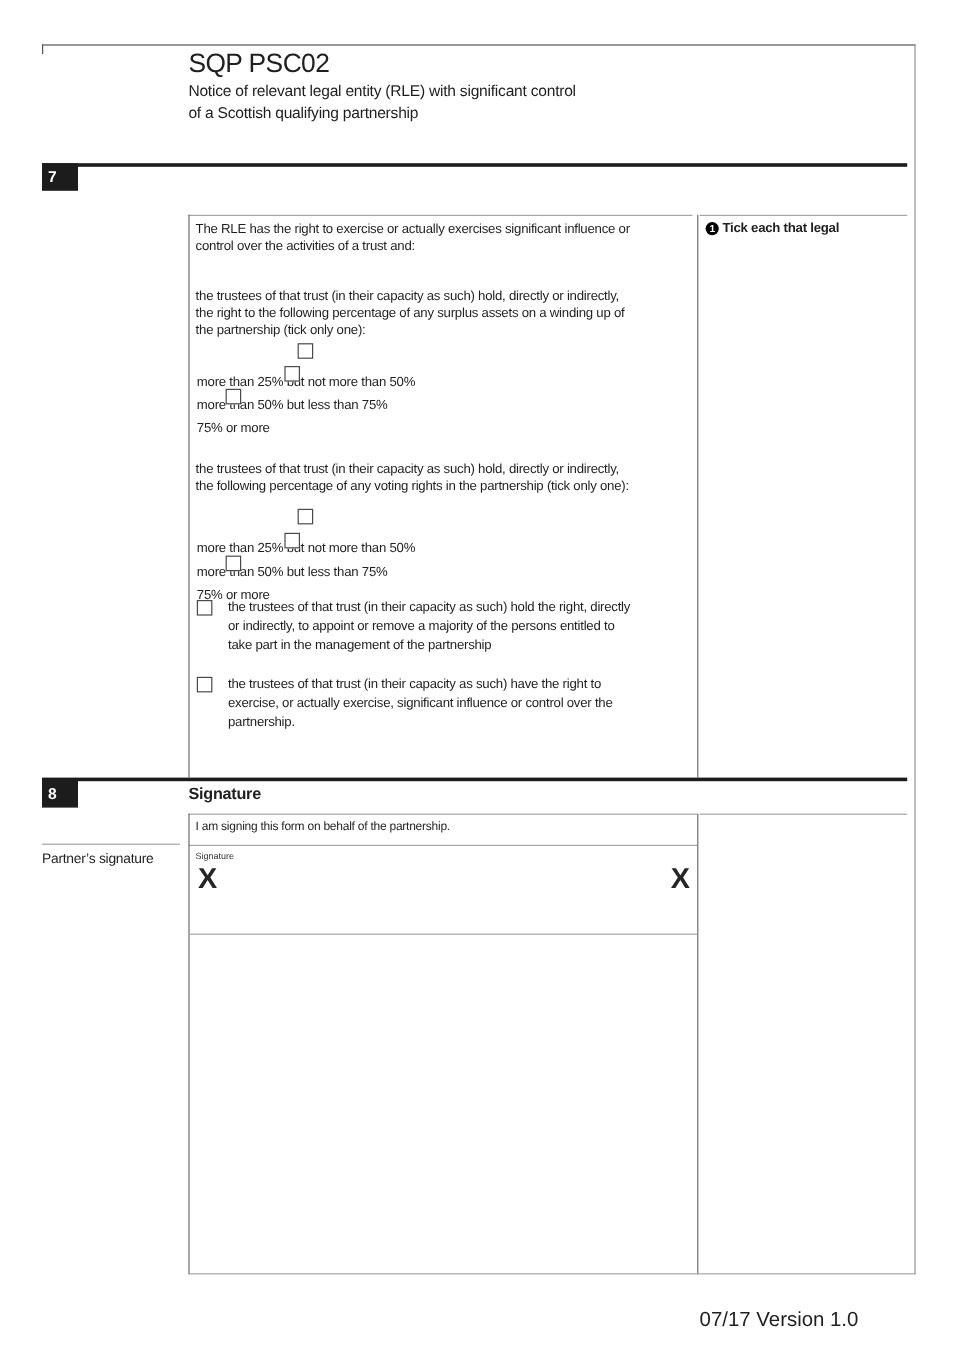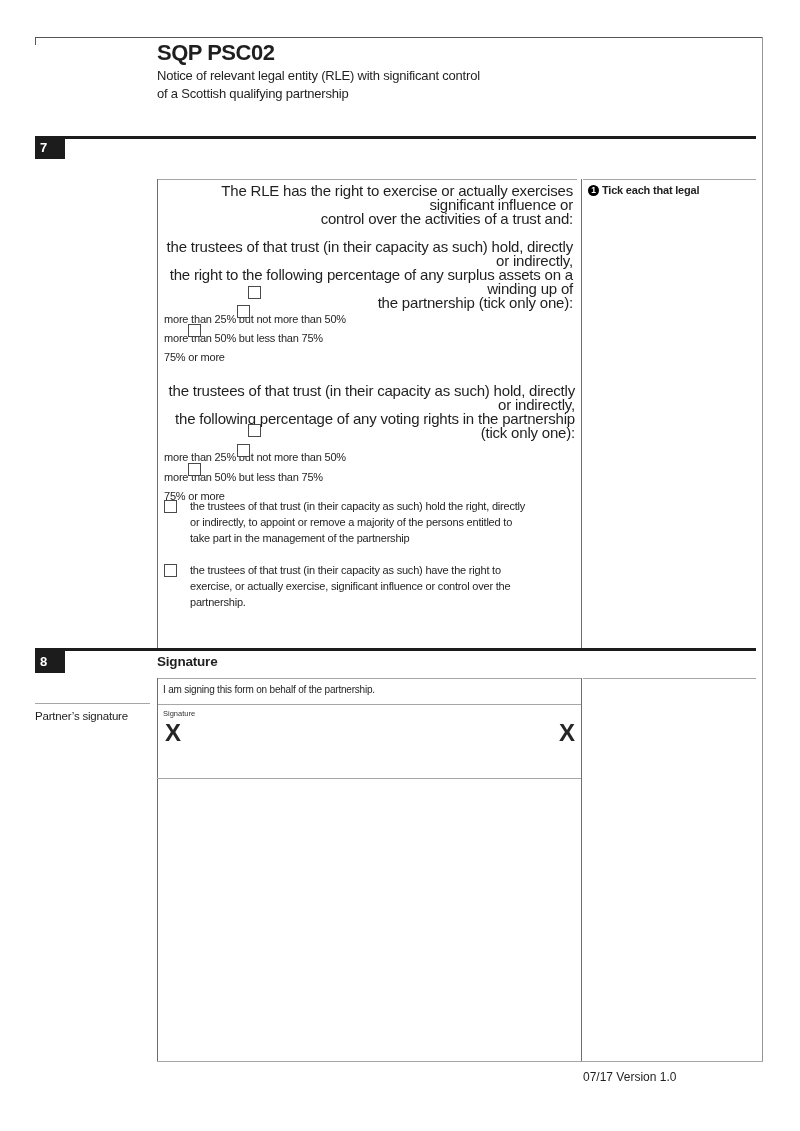--- a/index.html
+++ b/index.html
@@ -5,40 +5,40 @@
   html,body{margin:0;padding:0;background:#fff;}
   .page{position:relative;width:800px;height:1131px;background:#ffffff;
         font-family:"Liberation Sans","DejaVu Sans",sans-serif;color:#1a1a1a;overflow:hidden;}
   .abs{position:absolute;}
   .hline{position:absolute;height:1px;background:#a6a6a6;}
   .hline.dark{background:#555;}
   .vline{position:absolute;width:1px;background:#6e6e6e;}
   .thick{position:absolute;height:3px;background:#1c1c1c;}
   .numbox{position:absolute;width:30px;height:23px;background:#1c1c1c;color:#fff;
           font-size:13px;font-weight:bold;display:flex;align-items:center;padding-left:5px;box-sizing:border-box;}
-  .formcode{position:absolute;font-size:22px;letter-spacing:-0.5px;font-weight:700;color:#1f1f1f;}
+  .formcode{position:absolute;font-size:22px;letter-spacing:-0.5px;font-weight:400;color:#1f1f1f;}
   .subtitle{position:absolute;font-size:13px;line-height:17.5px;letter-spacing:-0.2px;white-space:pre-line;color:#1f1f1f;}
   .sectitle{position:absolute;font-size:13.5px;font-weight:bold;line-height:17.5px;letter-spacing:-0.2px;color:#1f1f1f;}
   .sectitle .tline{white-space:pre-line;}
-  .para{position:absolute;font-size:15px;line-height:14px;letter-spacing:-0.2px;white-space:pre-line;color:#1f1f1f;text-align:right;}
+  .para{position:absolute;font-size:11px;line-height:14px;letter-spacing:-0.2px;white-space:pre-line;color:#1f1f1f;}
   .cbrow{position:absolute;display:flex;align-items:center;gap:13px;flex-direction:column;}
   .cbpara{position:absolute;display:flex;align-items:flex-start;gap:13px;}
   .cb{width:13px;height:13px;border:1.5px solid #4a4a4a;background:#fff;box-sizing:border-box;flex:0 0 auto;}
   .cbpara .cb{margin-top:2px;}
   .cblabel{font-size:11px;letter-spacing:-0.2px;line-height:14px;color:#1f1f1f;}
   .cbtext{font-size:11px;letter-spacing:-0.2px;line-height:16px;white-space:pre-line;color:#1f1f1f;}
   .fmarker{display:inline-flex;width:11px;height:11px;border-radius:50%;background:#000;color:#fff;
            font-size:8.5px;font-weight:bold;align-items:center;justify-content:center;
            vertical-align:1px;line-height:1;flex:0 0 auto;}
   .sidebar-note{position:absolute;font-size:11px;font-weight:bold;letter-spacing:-0.2px;display:flex;gap:3px;align-items:center;color:#1f1f1f;}
   .statement{position:absolute;font-size:10px;letter-spacing:-0.2px;color:#1f1f1f;}
   .sideleft-label{position:absolute;font-size:11.5px;letter-spacing:-0.2px;color:#1f1f1f;}
   .siglabel{position:absolute;font-size:7.5px;color:#333;}
   .xmark{position:absolute;font-size:24px;font-weight:700;color:#262626;line-height:1;}
-  .footer{position:absolute;font-size:12px;color:#1f1f1f;}
+  .footer{position:absolute;font-size:17px;color:#1f1f1f;margin-top:20px;}
 </style>
 </head>
 <body>
 
 <div class="page">
 
   <div class="hline dark" style="left:35px;top:37px;width:728px;"></div>
   <div class="vline" style="left:35px;top:37px;height:8px;background:#555;"></div>
   <div class="vline" style="left:762px;top:37px;height:1025px;background:#949494;"></div>
 

